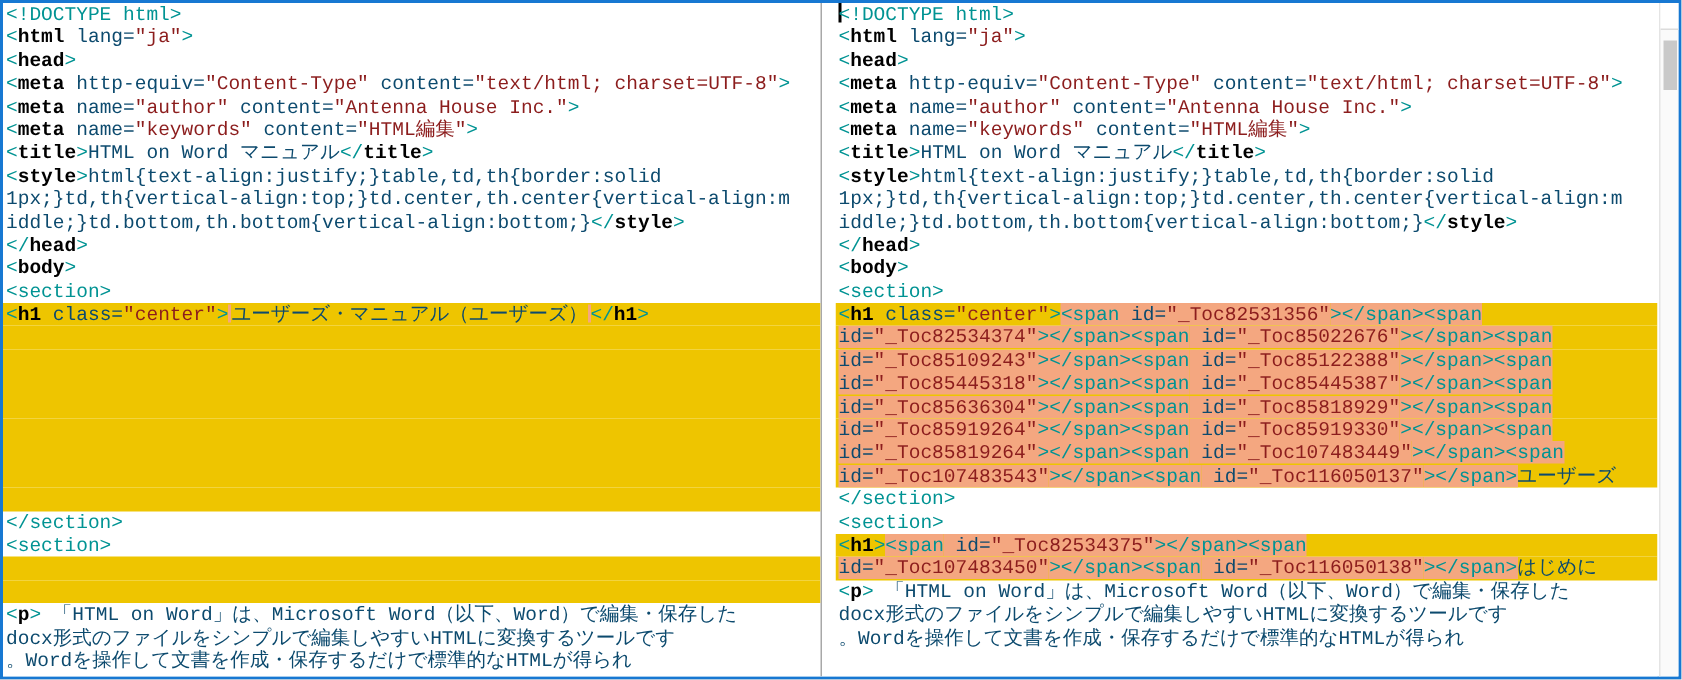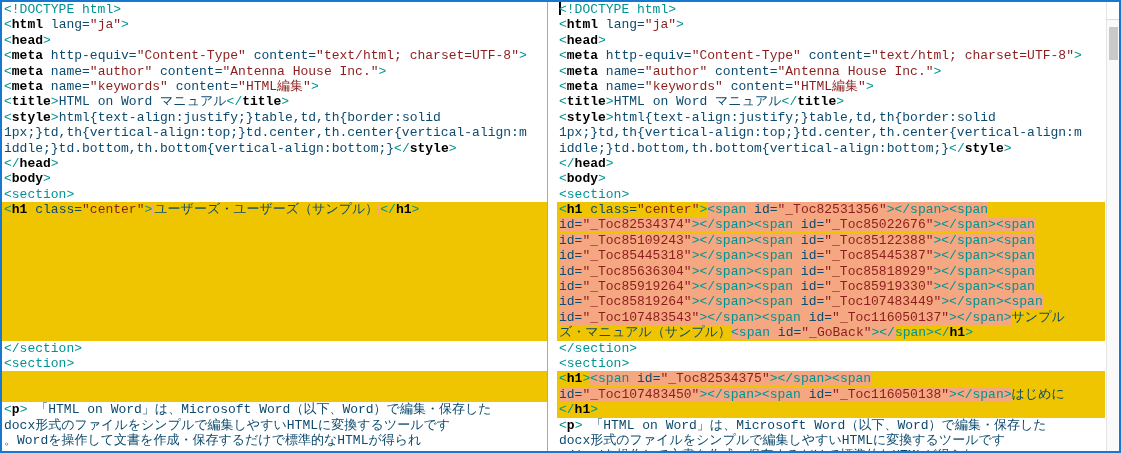--- a/index.html
+++ b/index.html
@@ -54,21 +54,21 @@
       <div class="row"><span class="c-p">&lt;</span><span class="c-e">meta</span><span class="c-a"> http-equiv=</span><span class="c-v">"Content-Type"</span><span class="c-a"> content=</span><span class="c-v">"text/html; charset=UTF-8"</span><span class="c-p">&gt;</span></div>
       <div class="row"><span class="c-p">&lt;</span><span class="c-e">meta</span><span class="c-a"> name=</span><span class="c-v">"author"</span><span class="c-a"> content=</span><span class="c-v">"Antenna House Inc."</span><span class="c-p">&gt;</span></div>
       <div class="row"><span class="c-p">&lt;</span><span class="c-e">meta</span><span class="c-a"> name=</span><span class="c-v">"keywords"</span><span class="c-a"> content=</span><span class="c-v">"HTML編集"</span><span class="c-p">&gt;</span></div>
       <div class="row"><span class="c-p">&lt;</span><span class="c-e">title</span><span class="c-p">&gt;</span><span class="c-a">HTML on Word マニュアル</span><span class="c-p">&lt;/</span><span class="c-e">title</span><span class="c-p">&gt;</span></div>
       <div class="row"><span class="c-p">&lt;</span><span class="c-e">style</span><span class="c-p">&gt;</span><span class="c-a">html{text-align:justify;}table,td,th{border:solid</span></div>
       <div class="row"><span class="c-a">1px;}td,th{vertical-align:top;}td.center,th.center{vertical-align:m</span></div>
       <div class="row"><span class="c-a">iddle;}td.bottom,th.bottom{vertical-align:bottom;}</span><span class="c-p">&lt;/</span><span class="c-e">style</span><span class="c-p">&gt;</span></div>
       <div class="row"><span class="c-p">&lt;/</span><span class="c-e">head</span><span class="c-p">&gt;</span></div>
       <div class="row"><span class="c-p">&lt;</span><span class="c-e">body</span><span class="c-p">&gt;</span></div>
       <div class="row"><span class="c-p">&lt;section&gt;</span></div>
-      <div class="row hl-y"><span class="c-p">&lt;</span><span class="c-e">h1</span><span class="c-a"> class=</span><span class="c-v">"center"</span><span class="c-p">&gt;</span><span class="ins-marker"></span><span class="c-a">ユーザーズ・ユーザーズ（サンプル）</span><span class="ins-marker"></span><span class="c-p">&lt;/</span><span class="c-e">h1</span><span class="c-p">&gt;</span></div>
+      <div class="row hl-y"><span class="c-p">&lt;</span><span class="c-e">h1</span><span class="c-a"> class=</span><span class="c-v">"center"</span><span class="c-p">&gt;</span><span class="ins-marker"></span><span class="c-a">ユーザーズ・マニュアル（ユーザーズ）</span><span class="ins-marker"></span><span class="c-p">&lt;/</span><span class="c-e">h1</span><span class="c-p">&gt;</span></div>
       <div class="row hl-y"></div>
       <div class="row hl-y"></div>
       <div class="row hl-y"></div>
       <div class="row hl-y"></div>
       <div class="row hl-y"></div>
       <div class="row hl-y"></div>
       <div class="row hl-y"></div>
       <div class="row hl-y"></div>
       <div class="row"><span class="c-p">&lt;/section&gt;</span></div>
       <div class="row"><span class="c-p">&lt;section&gt;</span></div>
@@ -93,27 +93,25 @@
       <div class="row"><span class="c-p">&lt;/</span><span class="c-e">head</span><span class="c-p">&gt;</span></div>
       <div class="row"><span class="c-p">&lt;</span><span class="c-e">body</span><span class="c-p">&gt;</span></div>
       <div class="row"><span class="c-p">&lt;section&gt;</span></div>
       <div class="row hl-y"><span class="c-p">&lt;</span><span class="c-e">h1</span><span class="c-a"> class=</span><span class="c-v">"center"</span><span class="c-p">&gt;</span><span class="c-p hl-s">&lt;span</span><span class="c-a hl-s"> id=</span><span class="c-v hl-s">"_Toc82531356"</span><span class="c-p hl-s">&gt;&lt;/span&gt;&lt;span</span></div>
       <div class="row hl-y"><span class="c-a hl-s">id=</span><span class="c-v hl-s">"_Toc82534374"</span><span class="c-p hl-s">&gt;&lt;/span&gt;&lt;span</span><span class="c-a hl-s"> id=</span><span class="c-v hl-s">"_Toc85022676"</span><span class="c-p hl-s">&gt;&lt;/span&gt;&lt;span</span></div>
       <div class="row hl-y"><span class="c-a hl-s">id=</span><span class="c-v hl-s">"_Toc85109243"</span><span class="c-p hl-s">&gt;&lt;/span&gt;&lt;span</span><span class="c-a hl-s"> id=</span><span class="c-v hl-s">"_Toc85122388"</span><span class="c-p hl-s">&gt;&lt;/span&gt;&lt;span</span></div>
       <div class="row hl-y"><span class="c-a hl-s">id=</span><span class="c-v hl-s">"_Toc85445318"</span><span class="c-p hl-s">&gt;&lt;/span&gt;&lt;span</span><span class="c-a hl-s"> id=</span><span class="c-v hl-s">"_Toc85445387"</span><span class="c-p hl-s">&gt;&lt;/span&gt;&lt;span</span></div>
       <div class="row hl-y"><span class="c-a hl-s">id=</span><span class="c-v hl-s">"_Toc85636304"</span><span class="c-p hl-s">&gt;&lt;/span&gt;&lt;span</span><span class="c-a hl-s"> id=</span><span class="c-v hl-s">"_Toc85818929"</span><span class="c-p hl-s">&gt;&lt;/span&gt;&lt;span</span></div>
       <div class="row hl-y"><span class="c-a hl-s">id=</span><span class="c-v hl-s">"_Toc85919264"</span><span class="c-p hl-s">&gt;&lt;/span&gt;&lt;span</span><span class="c-a hl-s"> id=</span><span class="c-v hl-s">"_Toc85919330"</span><span class="c-p hl-s">&gt;&lt;/span&gt;&lt;span</span></div>
       <div class="row hl-y"><span class="c-a hl-s">id=</span><span class="c-v hl-s">"_Toc85819264"</span><span class="c-p hl-s">&gt;&lt;/span&gt;&lt;span</span><span class="c-a hl-s"> id=</span><span class="c-v hl-s">"_Toc107483449"</span><span class="c-p hl-s">&gt;&lt;/span&gt;&lt;span</span></div>
-      <div class="row hl-y"><span class="c-a hl-s">id=</span><span class="c-v hl-s">"_Toc107483543"</span><span class="c-p hl-s">&gt;&lt;/span&gt;&lt;span</span><span class="c-a hl-s"> id=</span><span class="c-v hl-s">"_Toc116050137"</span><span class="c-p hl-s">&gt;&lt;/span&gt;</span><span class="c-a">サンプル</span></div>
-      <div class="row hl-y"><span class="c-a">ズ・マニュアル（サンプル）</span><span class="c-p hl-s">&lt;span</span><span class="c-a hl-s"> id=</span><span class="c-v hl-s">"_GoBack"</span><span class="c-p hl-s">&gt;&lt;/</span><span class="c-p">span&gt;&lt;/</span><span class="c-e">h1</span><span class="c-p">&gt;</span></div>
+      <div class="row hl-y"><span class="c-a hl-s">id=</span><span class="c-v hl-s">"_Toc107483543"</span><span class="c-p hl-s">&gt;&lt;/span&gt;&lt;span</span><span class="c-a hl-s"> id=</span><span class="c-v hl-s">"_Toc116050137"</span><span class="c-p hl-s">&gt;&lt;/span&gt;</span><span class="c-a">ユーザーズ</span></div>
       <div class="row"><span class="c-p">&lt;/section&gt;</span></div>
       <div class="row"><span class="c-p">&lt;section&gt;</span></div>
       <div class="row hl-y"><span class="c-p">&lt;</span><span class="c-e">h1</span><span class="c-p">&gt;</span><span class="c-p hl-s">&lt;span</span><span class="c-a hl-s"> id=</span><span class="c-v hl-s">"_Toc82534375"</span><span class="c-p hl-s">&gt;&lt;/span&gt;&lt;span</span></div>
       <div class="row hl-y"><span class="c-a hl-s">id=</span><span class="c-v hl-s">"_Toc107483450"</span><span class="c-p hl-s">&gt;&lt;/span&gt;&lt;span</span><span class="c-a hl-s"> id=</span><span class="c-v hl-s">"_Toc116050138"</span><span class="c-p hl-s">&gt;&lt;/span&gt;</span><span class="c-a">はじめに</span></div>
-      <div class="row hl-y"><span class="c-p">&lt;/</span><span class="c-e">h1</span><span class="c-p">&gt;</span></div>
       <div class="row"><span class="c-p">&lt;</span><span class="c-e">p</span><span class="c-p">&gt;</span><span class="c-a"> 「HTML on Word」は、Microsoft Word（以下、Word）で編集・保存した</span></div>
       <div class="row"><span class="c-a">docx形式のファイルをシンプルで編集しやすいHTMLに変換するツールです</span></div>
       <div class="row"><span class="c-a">。Wordを操作して文書を作成・保存するだけで標準的なHTMLが得られ</span></div>
     </div>
   <div class="vscroll">
     <div class="vscroll-top"></div>
     <div class="vscroll-thumb" id="vthumb" style="top: 25px; height: 33px;"></div>
   </div>
 </div>
 

